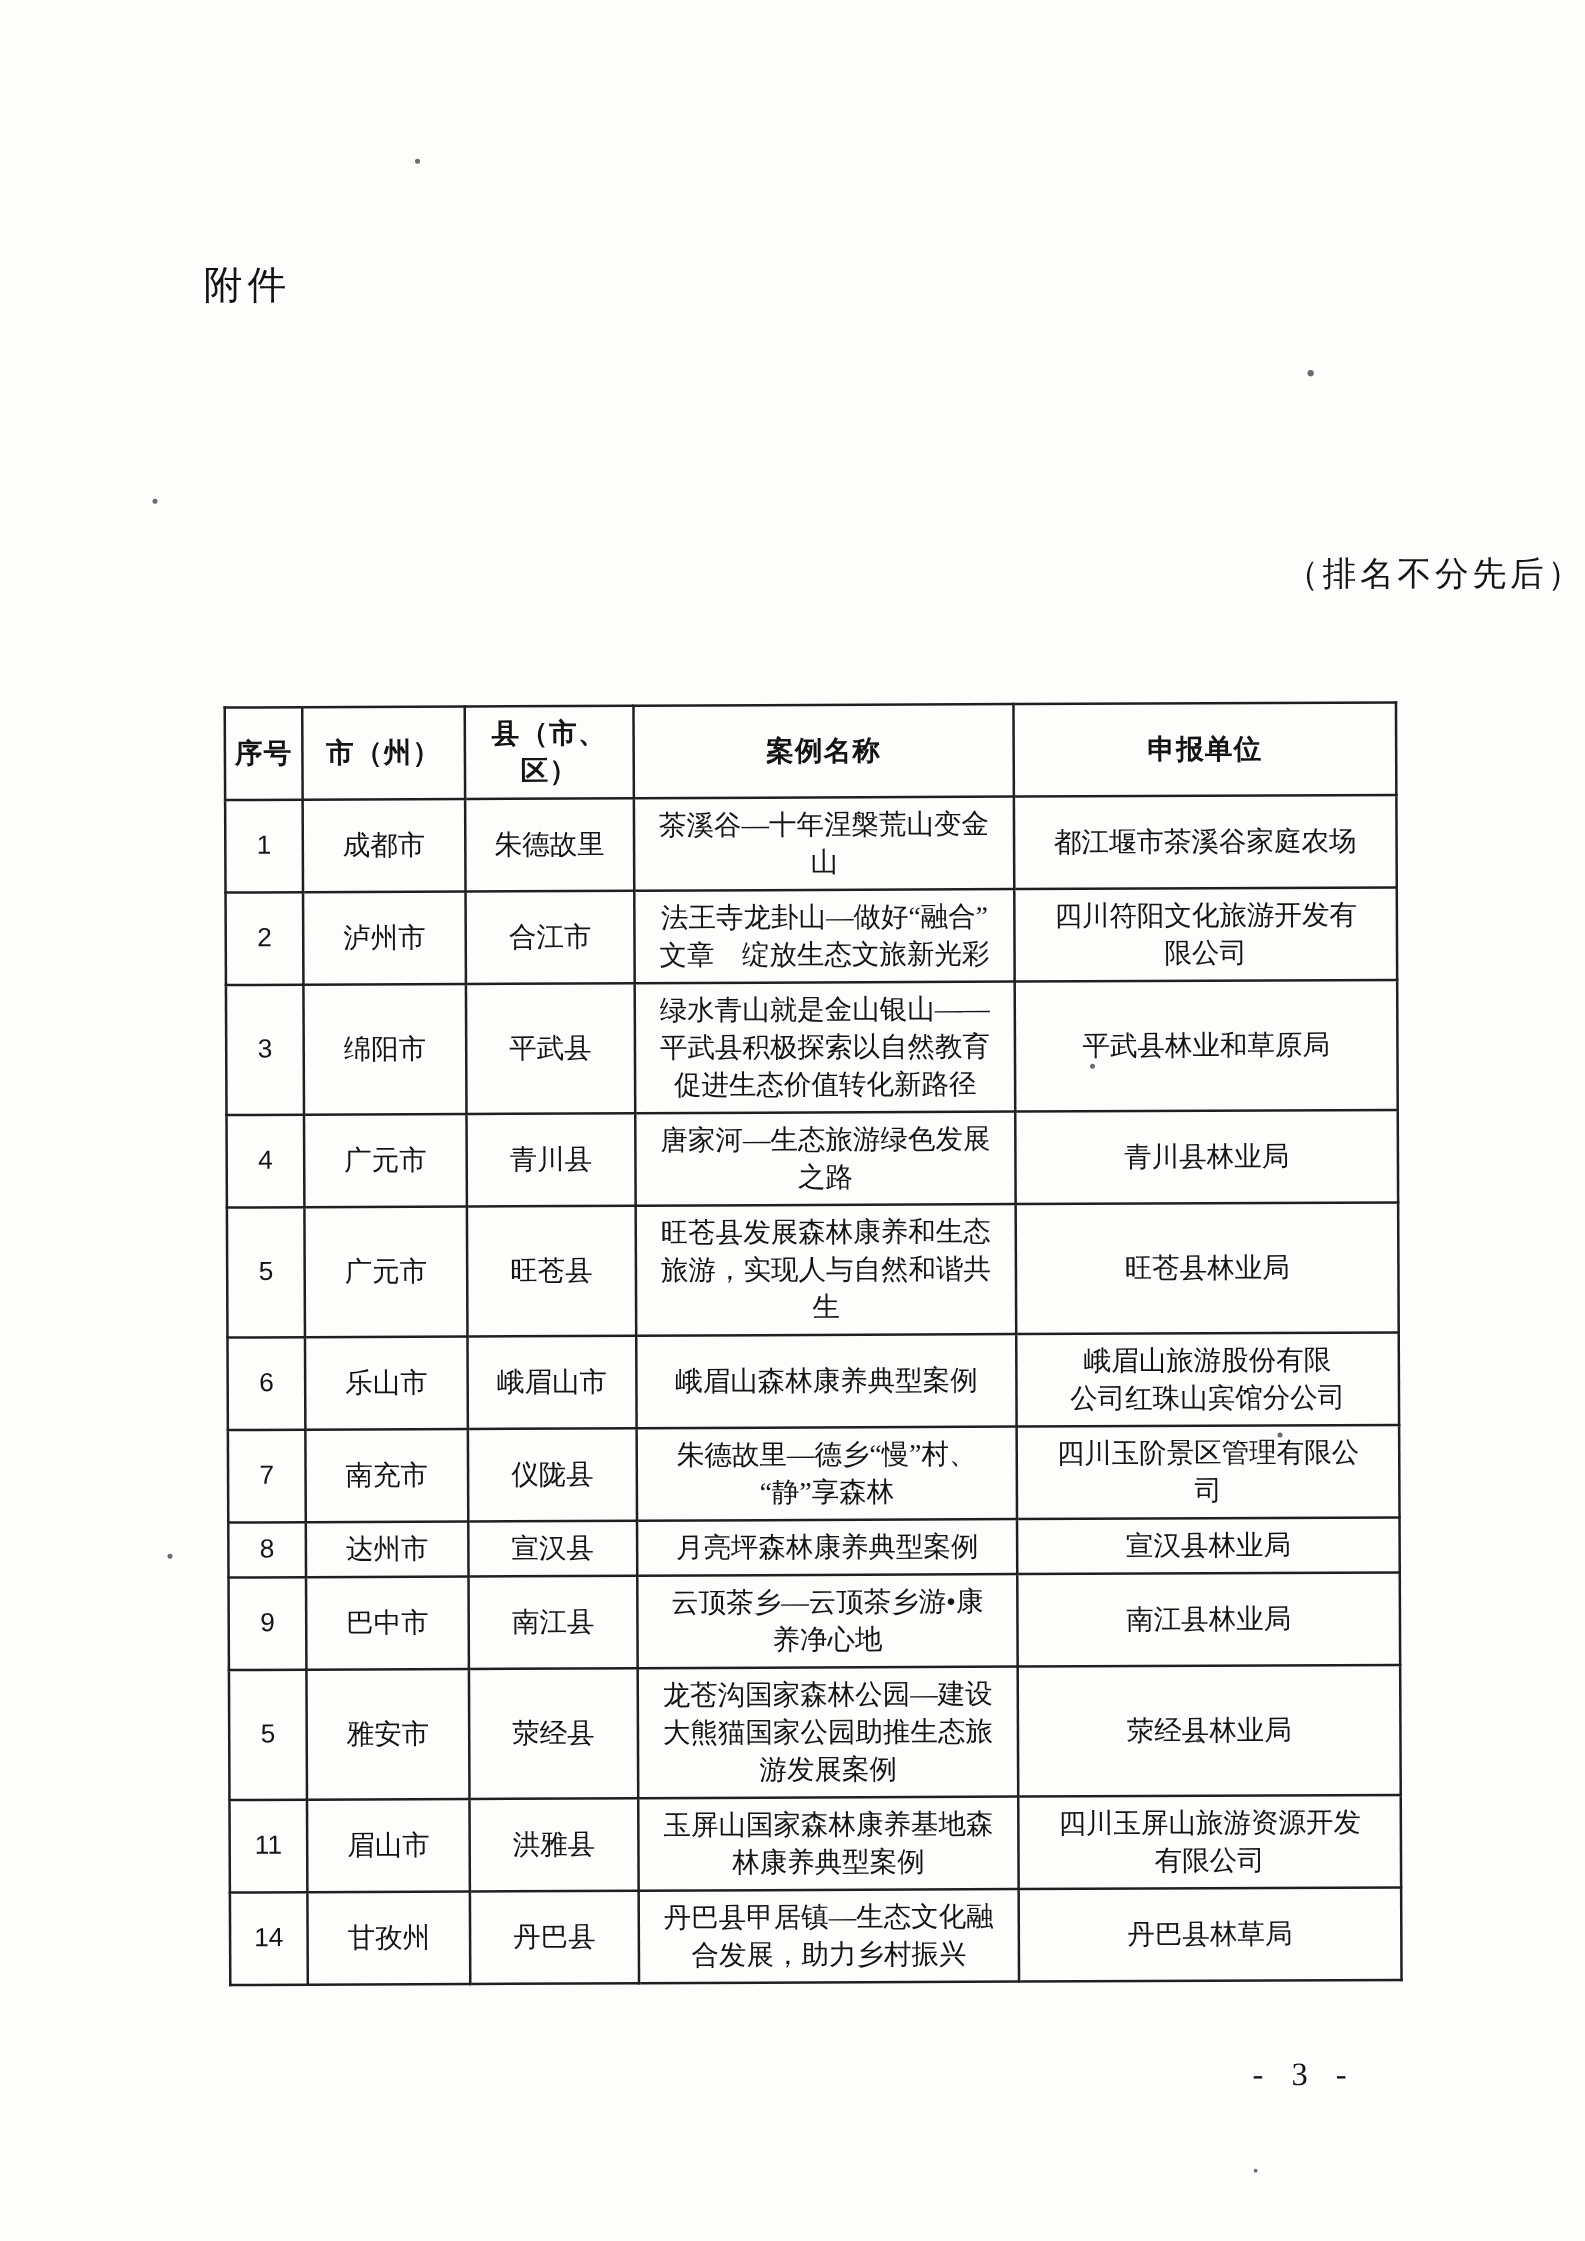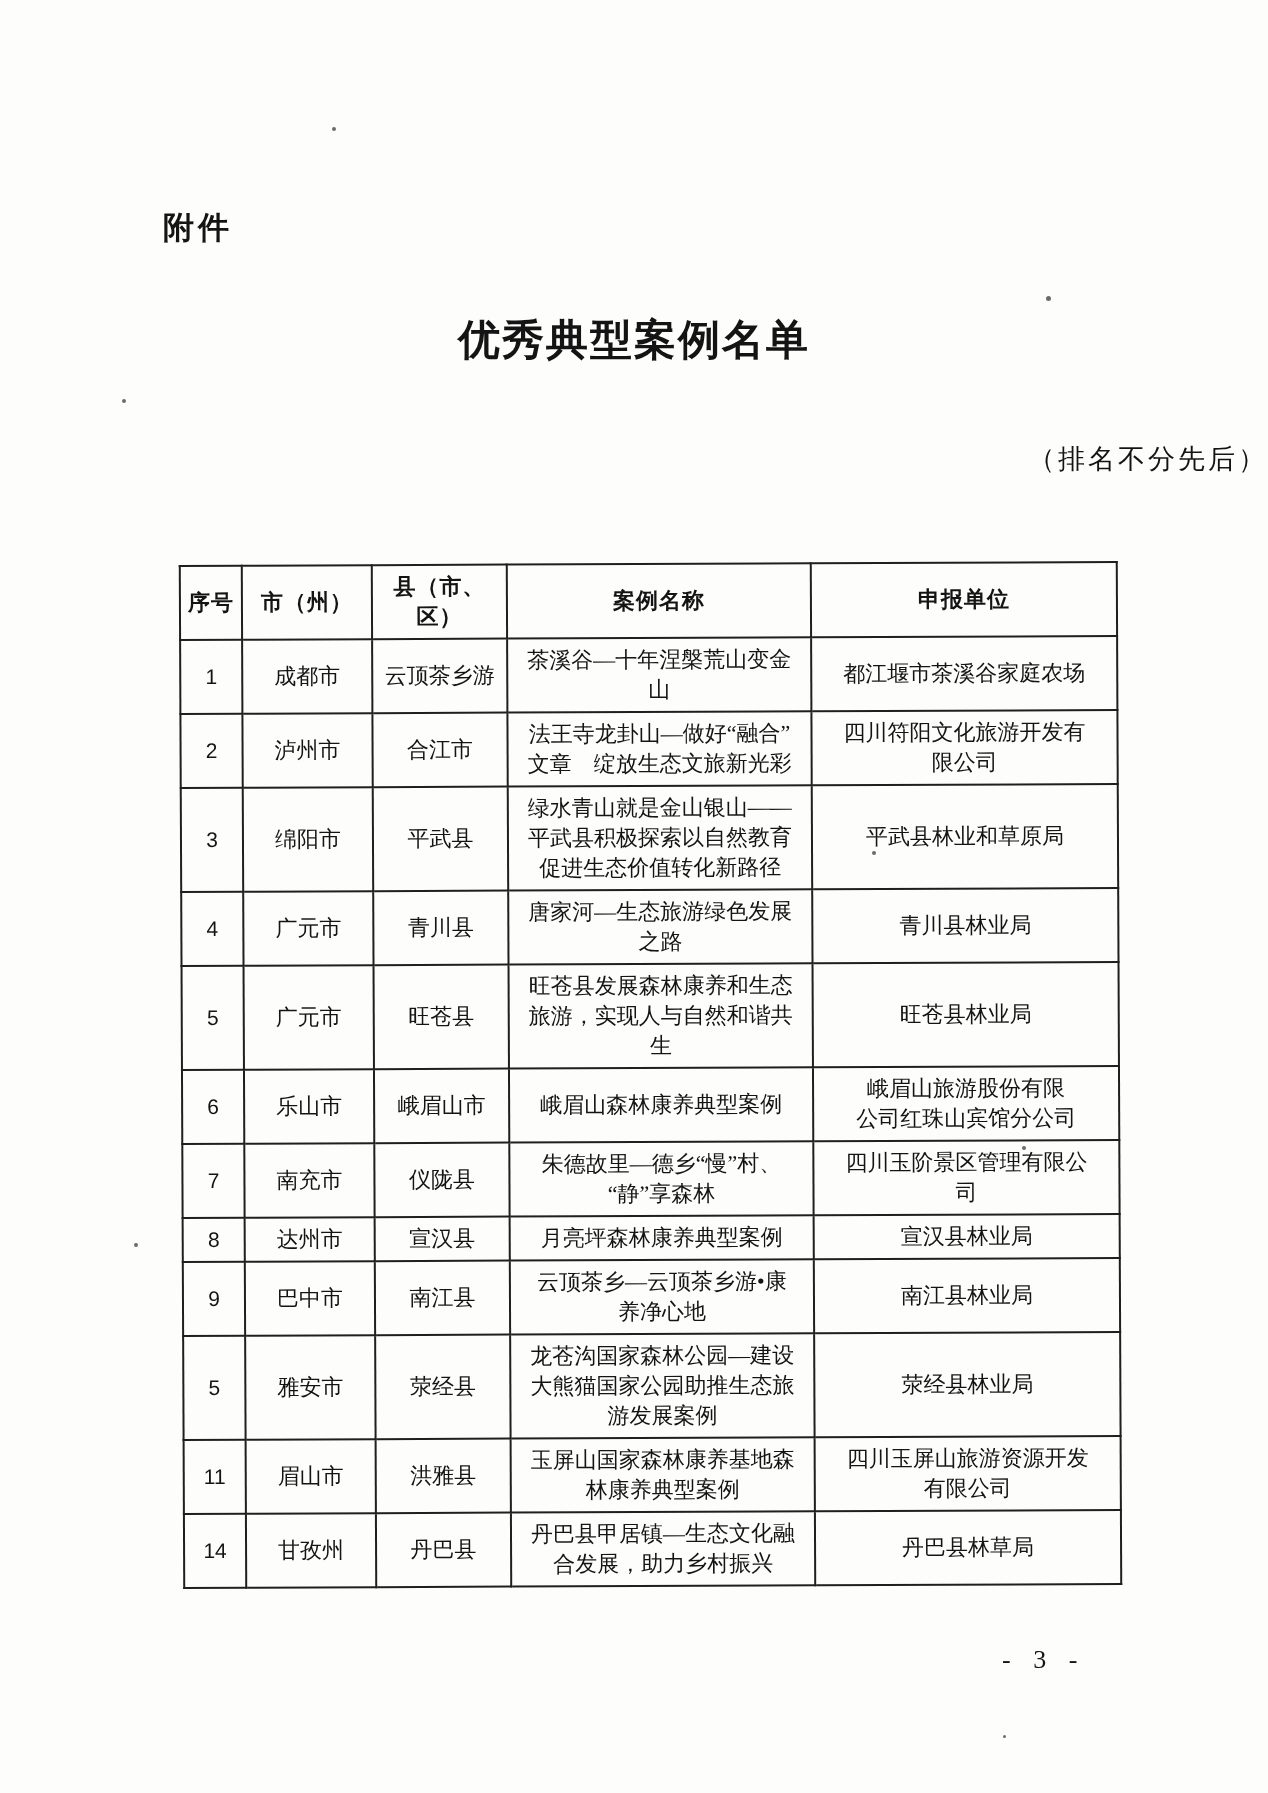--- a/index.html
+++ b/index.html
@@ -7,21 +7,21 @@
     position:relative;
     width:1268px;height:1793px;
     background:#fdfdfc;
     font-family:"Liberation Serif","DejaVu Serif",serif;
     color:#141414;
     overflow:hidden;
   }
   .attachment{
     position:absolute;left:163px;top:207px;
     font-family:"Liberation Sans","DejaVu Sans",sans-serif;
-    font-weight:700;font-size:31px;letter-spacing:4px;
+    font-weight:400;font-size:31px;letter-spacing:4px;
   }
   .title{
     position:absolute;top:312px;left:0;width:100%;
     text-align:center;font-weight:700;
     font-size:42px;line-height:57px;letter-spacing:2px;
   }
   .subtitle{
     position:absolute;top:441px;left:0;width:100%;
     text-align:right;font-size:27px;letter-spacing:3px;
   }
@@ -51,21 +51,20 @@
   }
 </style>
 </head>
 <body>
 
 <div class="page">
 
   <div class="attachment">附件</div>
 
   <div class="title">
-    <div>优秀典型案例名单</div>
   </div>
 
   <div class="subtitle">（排名不分先后）</div>
 
   <div class="table-wrap">
     <table>
       <colgroup>
         <col style="width:62px">
         <col style="width:130px">
         <col style="width:135px">
@@ -79,21 +78,21 @@
           <th>县（市、
 区）</th>
           <th>案例名称</th>
           <th>申报单位</th>
         </tr>
       </thead>
       <tbody>
           <tr>
     <td class="c-no">1</td>
     <td class="c-city">成都市</td>
-    <td class="c-county">云顶茶乡游</td>
+    <td class="c-county">朱德故里</td>
     <td class="c-case">茶溪谷—十年涅槃荒山变金
 山</td>
     <td class="c-unit">都江堰市茶溪谷家庭农场</td>
   </tr>
           <tr>
     <td class="c-no">2</td>
     <td class="c-city">泸州市</td>
     <td class="c-county">合江市</td>
     <td class="c-case">法王寺龙卦山—做好“融合”
 文章　绽放生态文旅新光彩</td>

